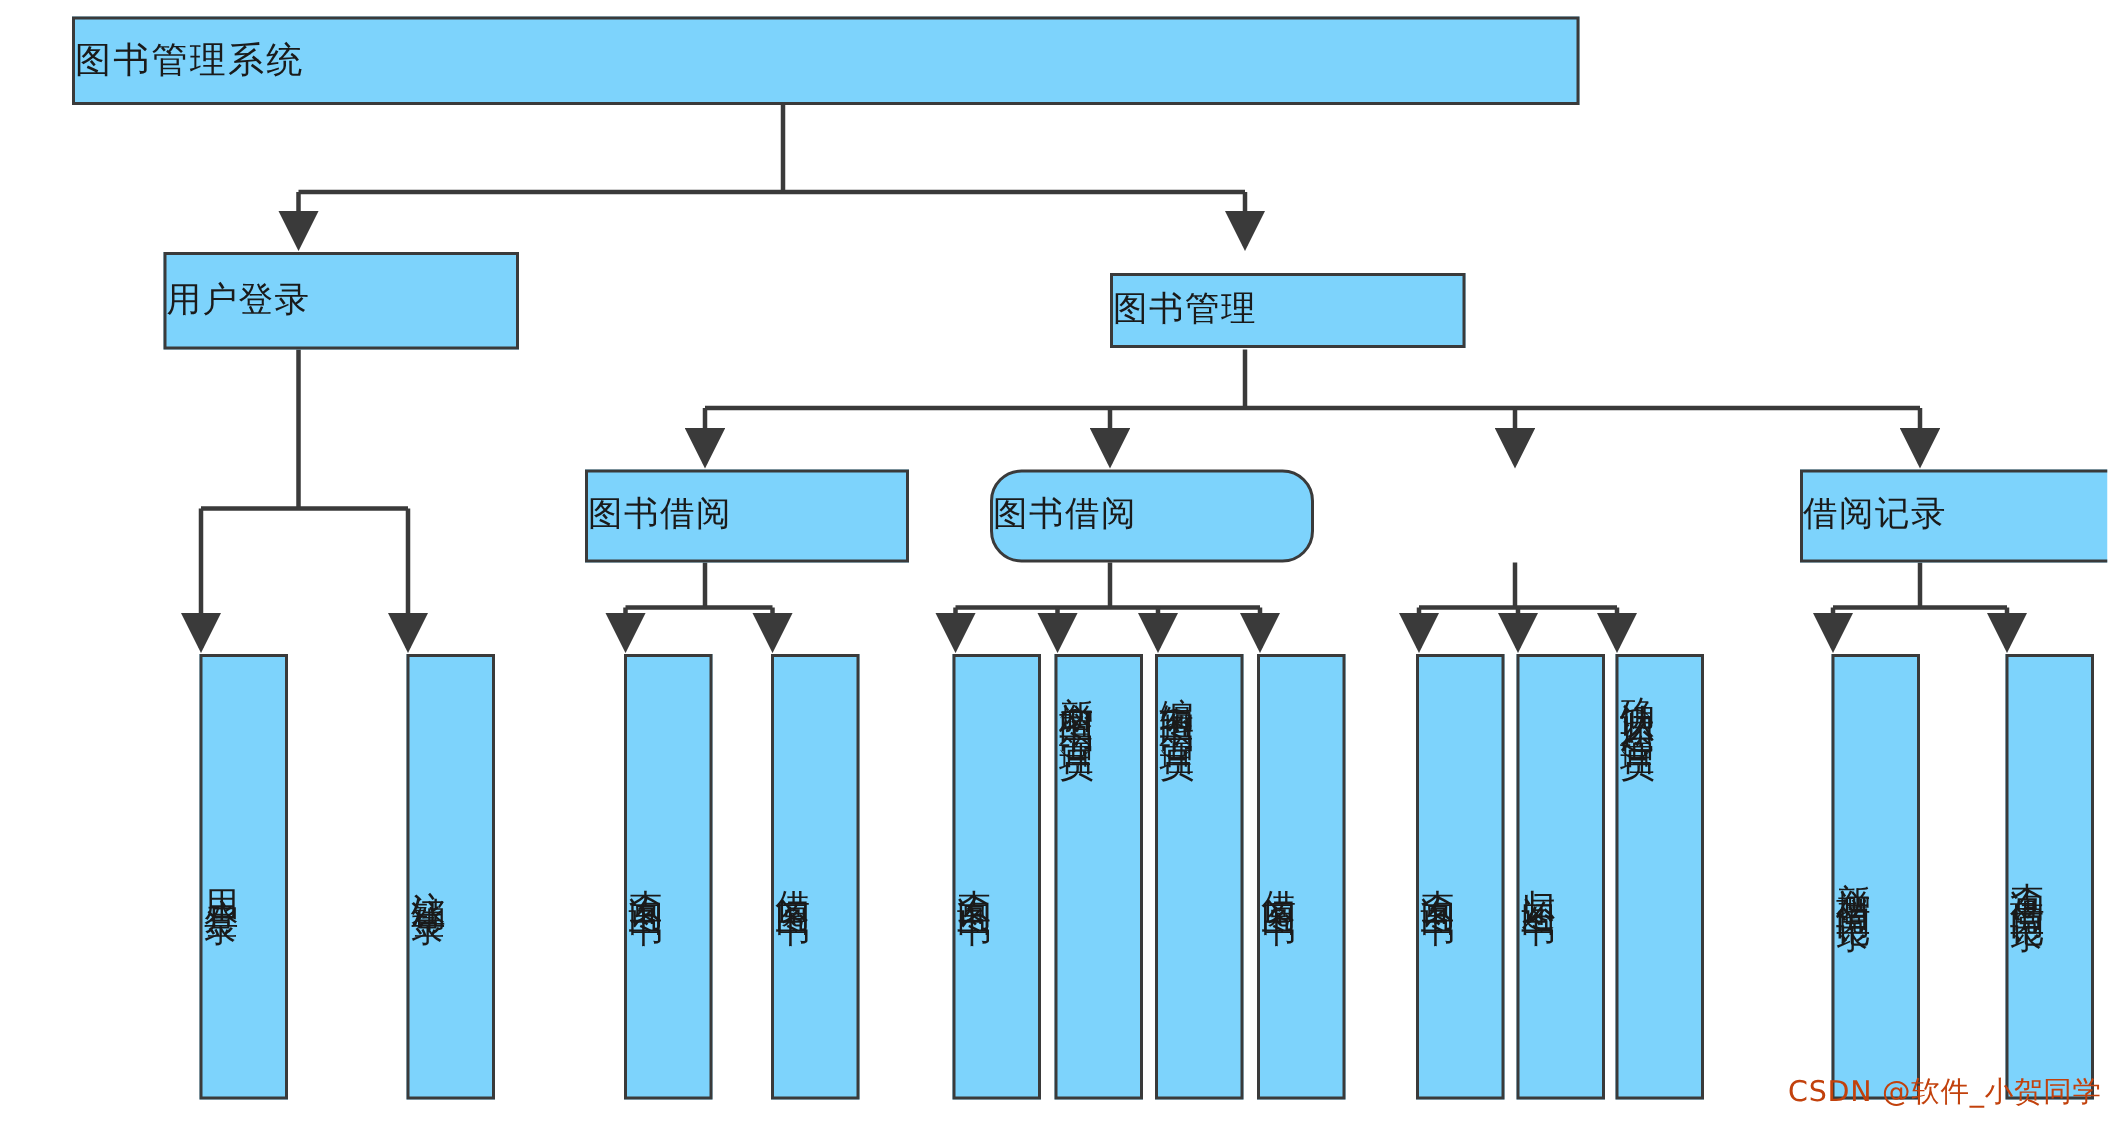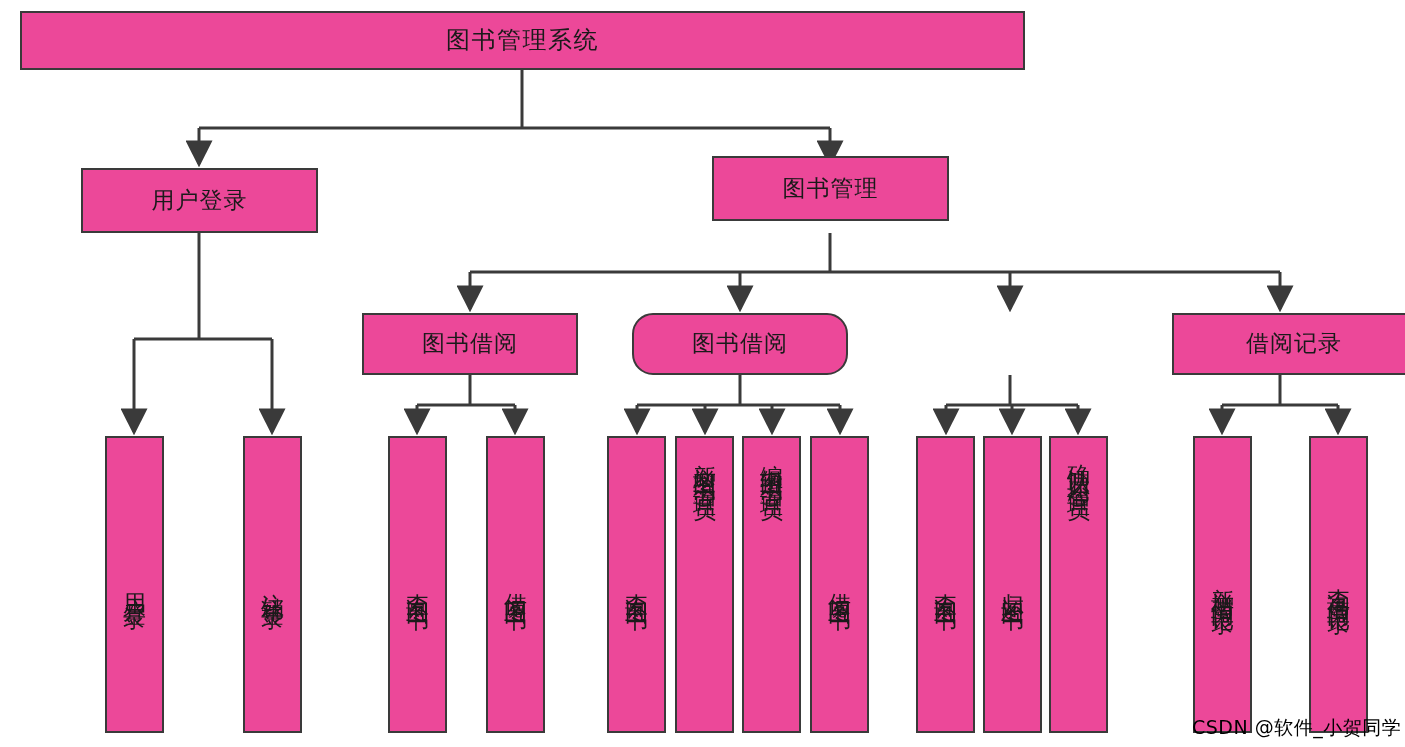--- a/index.html
+++ b/index.html
@@ -22,27 +22,28 @@
     position: absolute;
     left: 0;
     top: 0;
     width: 1405px;
     height: 747px;
     pointer-events: none;
   }
   .node {
     position: absolute;
     box-sizing: border-box;
-    background: #ec4899;
+    background: #7dd3fc;
     border: 2px solid #3a3a3a;
     display: flex;
     align-items: center;
-    justify-content: center;
+    justify-content: flex-start;
     color: #1a1a1a;
     z-index: 2;
+    margin-left: 28px;
   }
   .node-label {
     display: block;
     text-align: center;
     line-height: 1.18;
     white-space: nowrap;
   }
   
   .node.horiz .node-label {
     font-size: 23px;
@@ -64,21 +65,21 @@
     letter-spacing: 5px;
     line-height: 1;
     white-space: nowrap;
   }
   .node.vert.tall-text {
     align-items: center;
     padding-top: 0;
   }
   .watermark {
     position: absolute;
-    color: #000000;
+    color: #c2410c;
     font-size: 19px;
     letter-spacing: 0.5px;
     white-space: nowrap;
     z-index: 5;
     user-select: none;
   }
 </style>
 </head>
 <body>
 
@@ -134,21 +135,21 @@
     </g>
   </svg>
 
   <div class="node horiz root" style="left:20px; top:11px; width:1005px; height:59px;">
     <span class="node-label">图书管理系统</span>
   </div>
 
   <div class="node horiz" style="left:81px; top:168px; width:237px; height:65px;">
     <span class="node-label">用户登录</span>
   </div>
-  <div class="node horiz" style="left:712px; top:156px; width:237px; height:65px;">
+  <div class="node horiz" style="left:712px; top:182px; width:237px; height:50px;">
     <span class="node-label">图书管理</span>
   </div>
 
   <div class="node horiz" style="left:362px; top:313px; width:216px; height:62px;">
     <span class="node-label">图书借阅</span>
   </div>
   <div class="node horiz" style="left:632px; top:313px; width:216px; height:62px;border-radius:21px;">
     <span class="node-label">图书借阅</span>
   </div>
   <div class="node horiz" style="left:1172px; top:313px; width:244px; height:62px;">

